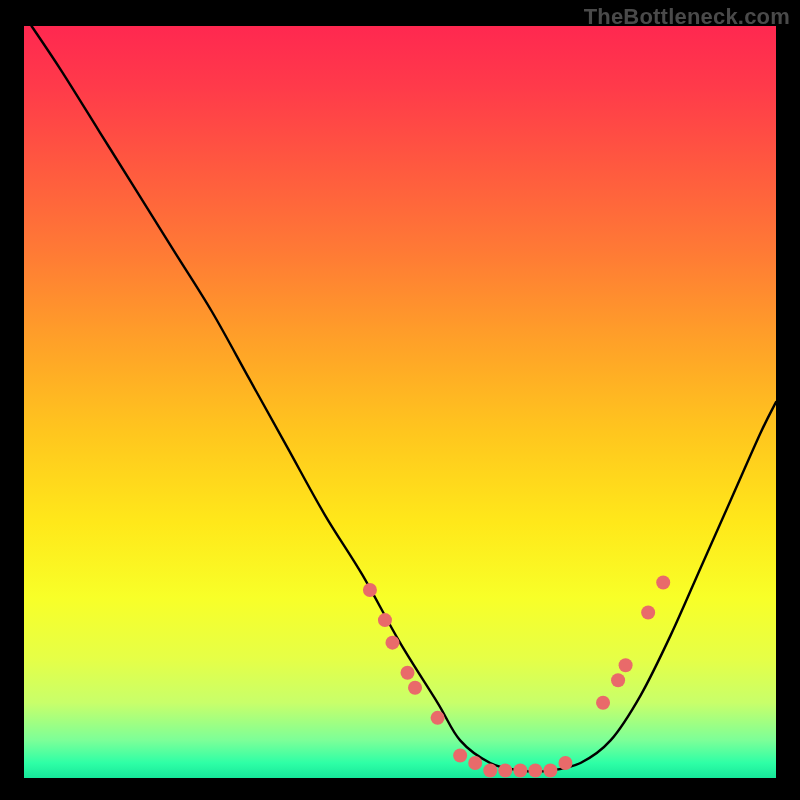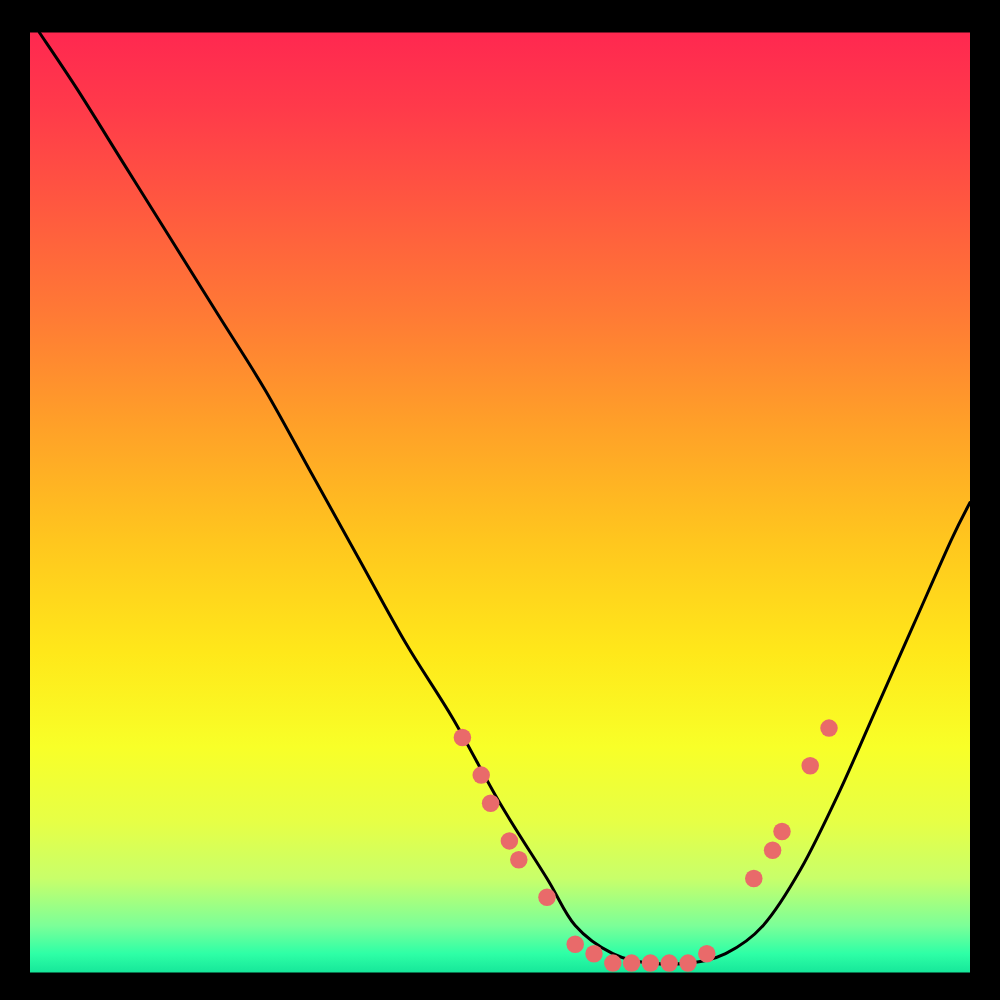--- a/index.html
+++ b/index.html
@@ -55,20 +55,21 @@
     top: 0;
     width: 752px;
     height: 752px;
     overflow: visible;
   }
 </style>
 </head>
 <body>
 
 <div class="frame">
+  <div class="watermark">TheBottleneck.com</div>
   <div class="plot-area">
     <svg class="curve" viewBox="0 0 752 752" preserveAspectRatio="none">
       <path id="curve-path" fill="none" stroke="#000000" stroke-width="2.4" stroke-linecap="round" stroke-linejoin="round" d="M 7.5200000000000005 0 C 12.533333333333335 7.5200000000000005, 26.32 27.57333333333334, 37.6 45.120000000000005 C 48.88 62.66666666666667, 62.66666666666667 85.22666666666665, 75.2 105.27999999999997 C 87.73333333333333 125.3333333333333, 100.26666666666667 145.3866666666666, 112.8 165.43999999999994 C 125.33333333333333 185.49333333333328, 137.86666666666667 205.54666666666668, 150.4 225.60000000000002 C 162.93333333333334 245.65333333333336, 175.46666666666667 264.4533333333333, 188 285.76 C 200.53333333333333 307.06666666666666, 213.06666666666666 330.88, 225.6 353.44 C 238.13333333333333 376, 250.66666666666666 398.56, 263.2 421.12 C 275.73333333333335 443.68, 288.26666666666665 467.49333333333334, 300.8 488.8 C 313.33333333333337 510.1066666666667, 325.8666666666667 527.6533333333334, 338.40000000000003 548.96 C 350.9333333333334 570.2666666666667, 363.4666666666667 595.3333333333334, 376 616.64 C 388.5333333333333 637.9466666666666, 403.5733333333334 660.5066666666667, 413.6 676.8 C 423.62666666666667 693.0933333333332, 427.38666666666666 704.3733333333333, 436.15999999999997 714.4 C 444.9333333333333 724.4266666666666, 456.2133333333333 731.9466666666667, 466.24 736.96 C 476.2666666666667 741.9733333333334, 486.2933333333334 743.2266666666667, 496.32000000000005 744.48 C 506.3466666666667 745.7333333333333, 516.3733333333333 745.7333333333333, 526.4 744.48 C 536.4266666666666 743.2266666666667, 546.4533333333334 741.9733333333334, 556.48 736.96 C 566.5066666666667 731.9466666666667, 576.5333333333334 725.68, 586.5600000000001 714.4 C 596.5866666666667 703.12, 606.6133333333333 686.8266666666666, 616.64 669.28 C 626.6666666666666 651.7333333333333, 636.6933333333334 630.4266666666667, 646.72 609.12 C 656.7466666666667 587.8133333333333, 666.7733333333334 564, 676.8000000000001 541.4399999999999 C 686.8266666666667 518.8799999999999, 696.8533333333334 496.32, 706.88 473.76 C 716.9066666666666 451.2, 729.44 422.37333333333333, 736.96 406.08 C 744.48 389.78666666666663, 749.4933333333333 381.0133333333333, 752 376"></path>
       <g id="points-group">
           <circle cx="345.92" cy="564" r="7" fill="#e96a6a"></circle>
           <circle cx="360.96" cy="594.08" r="7" fill="#e96a6a"></circle>
           <circle cx="368.48" cy="616.64" r="7" fill="#e96a6a"></circle>
           <circle cx="383.52" cy="646.72" r="7" fill="#e96a6a"></circle>
           <circle cx="391.04" cy="661.76" r="7" fill="#e96a6a"></circle>
           <circle cx="413.6" cy="691.84" r="7" fill="#e96a6a"></circle>

